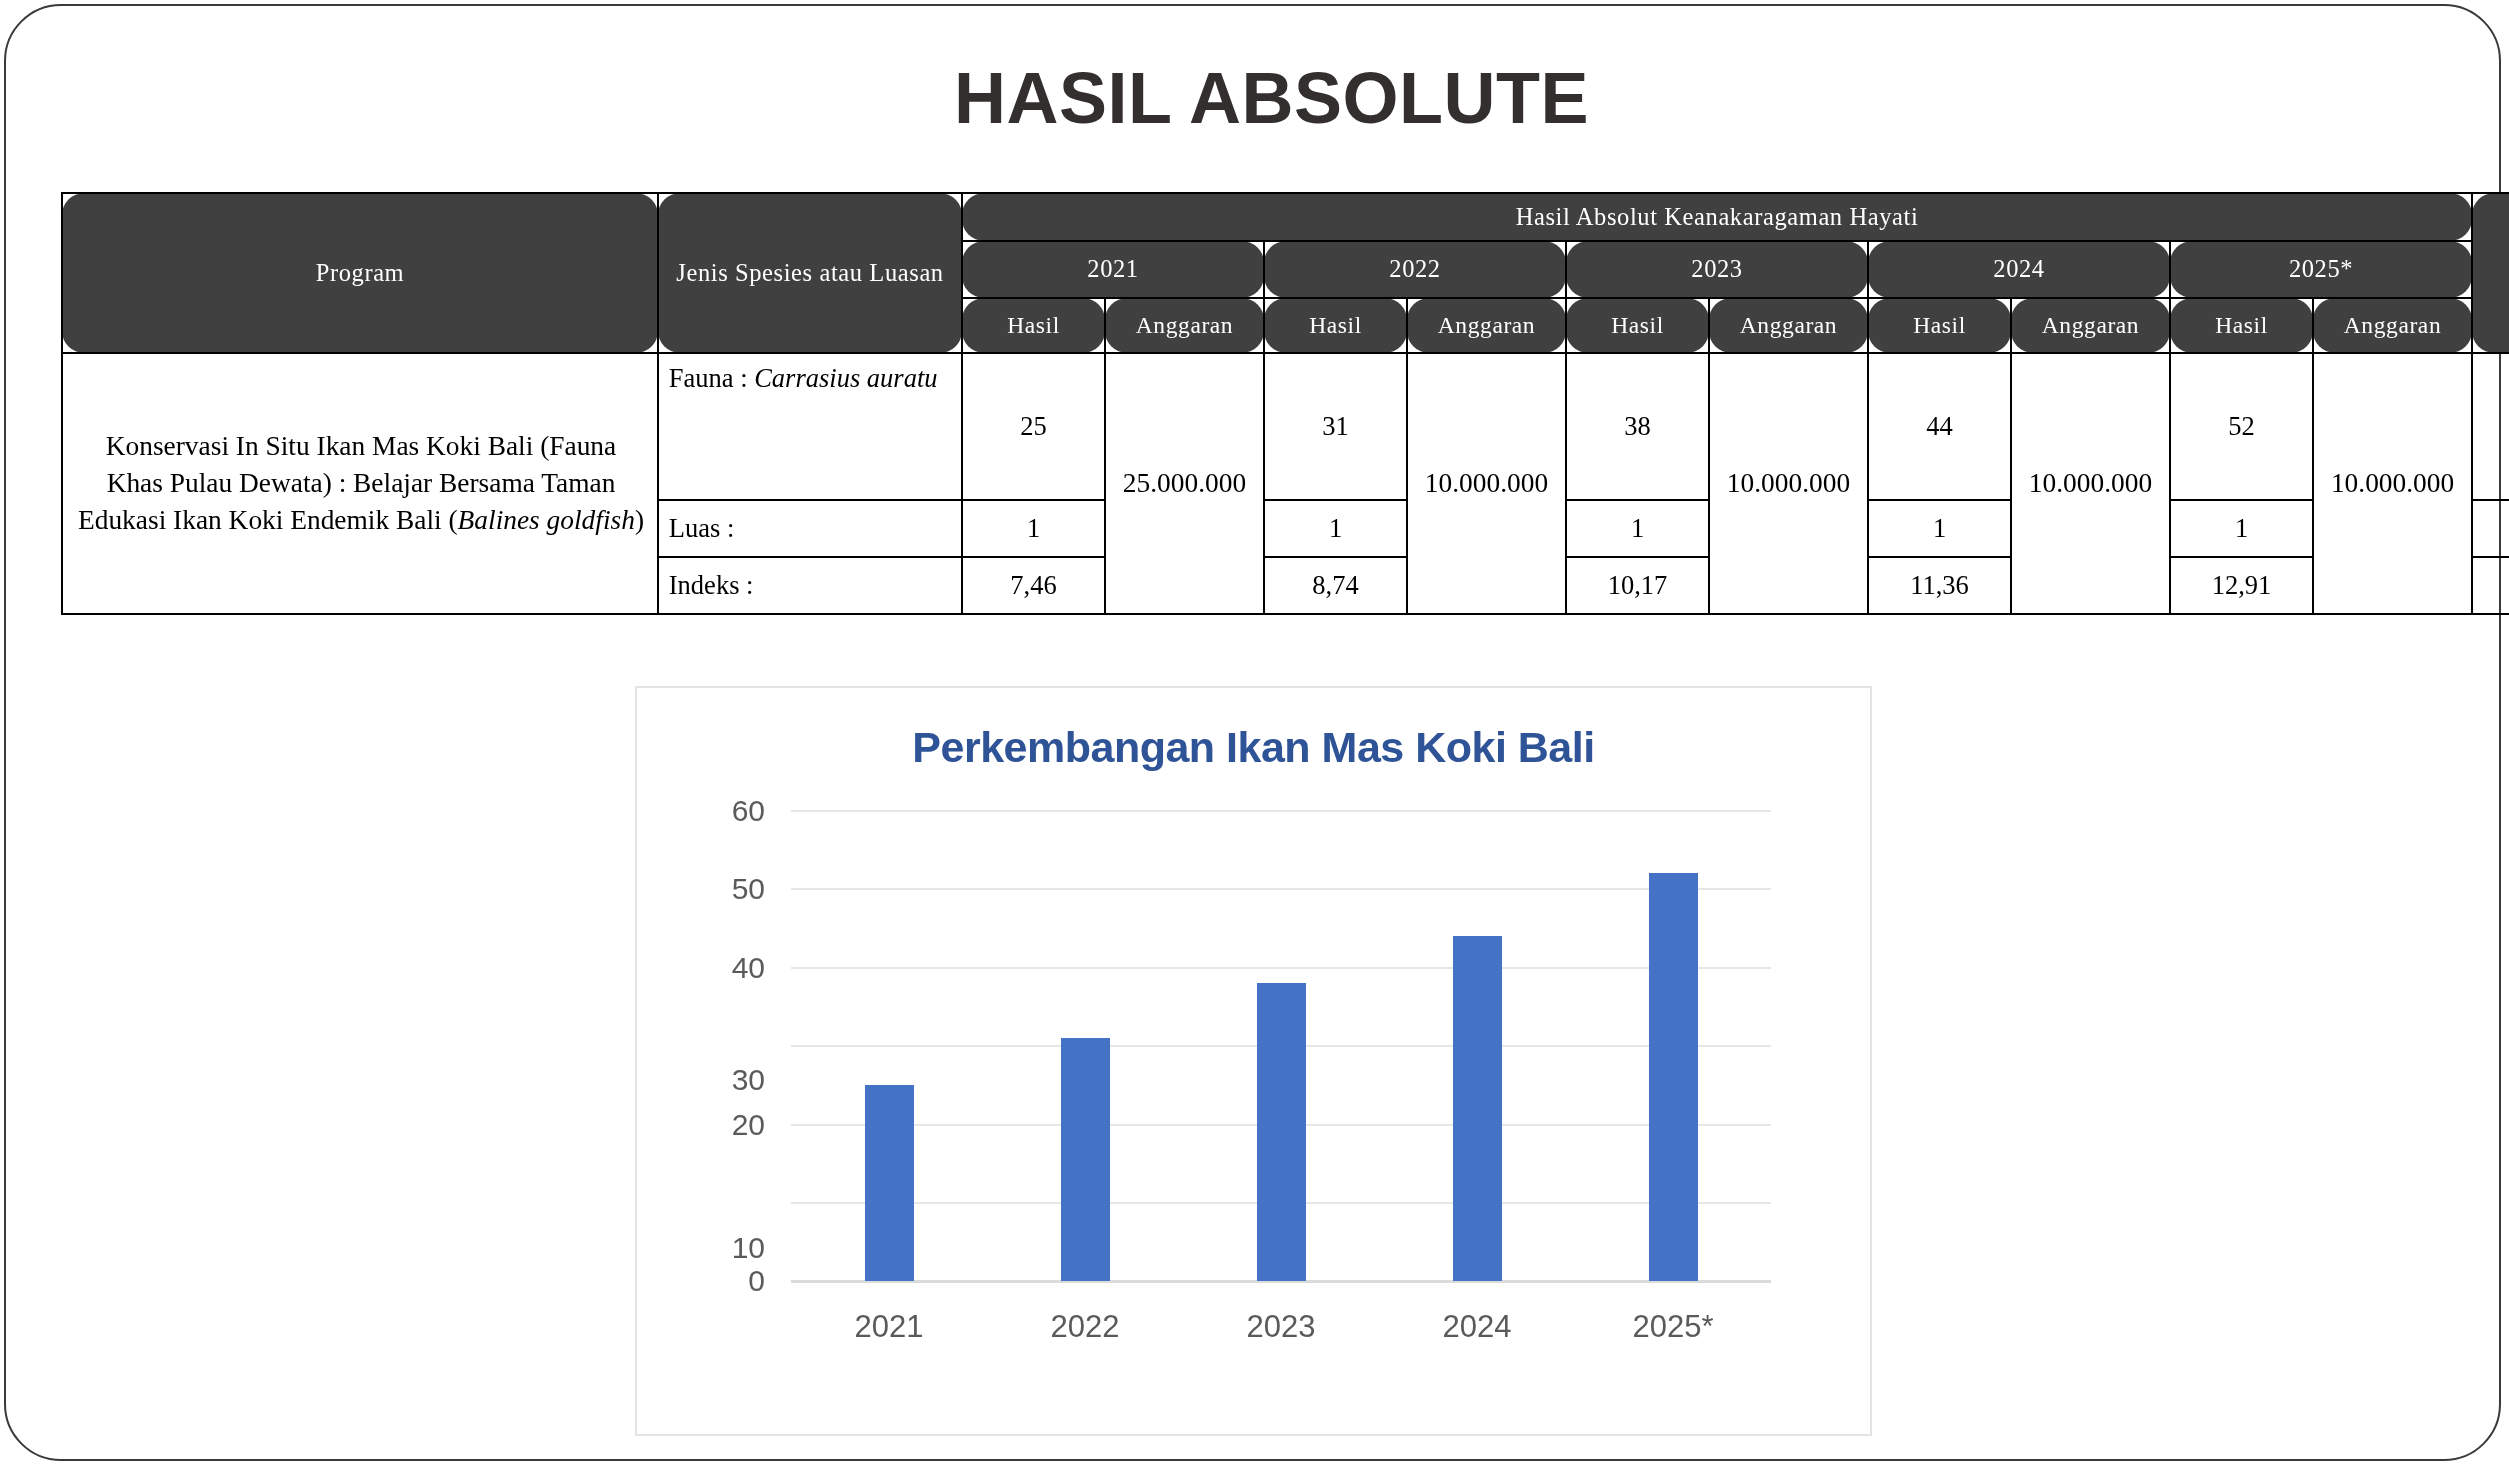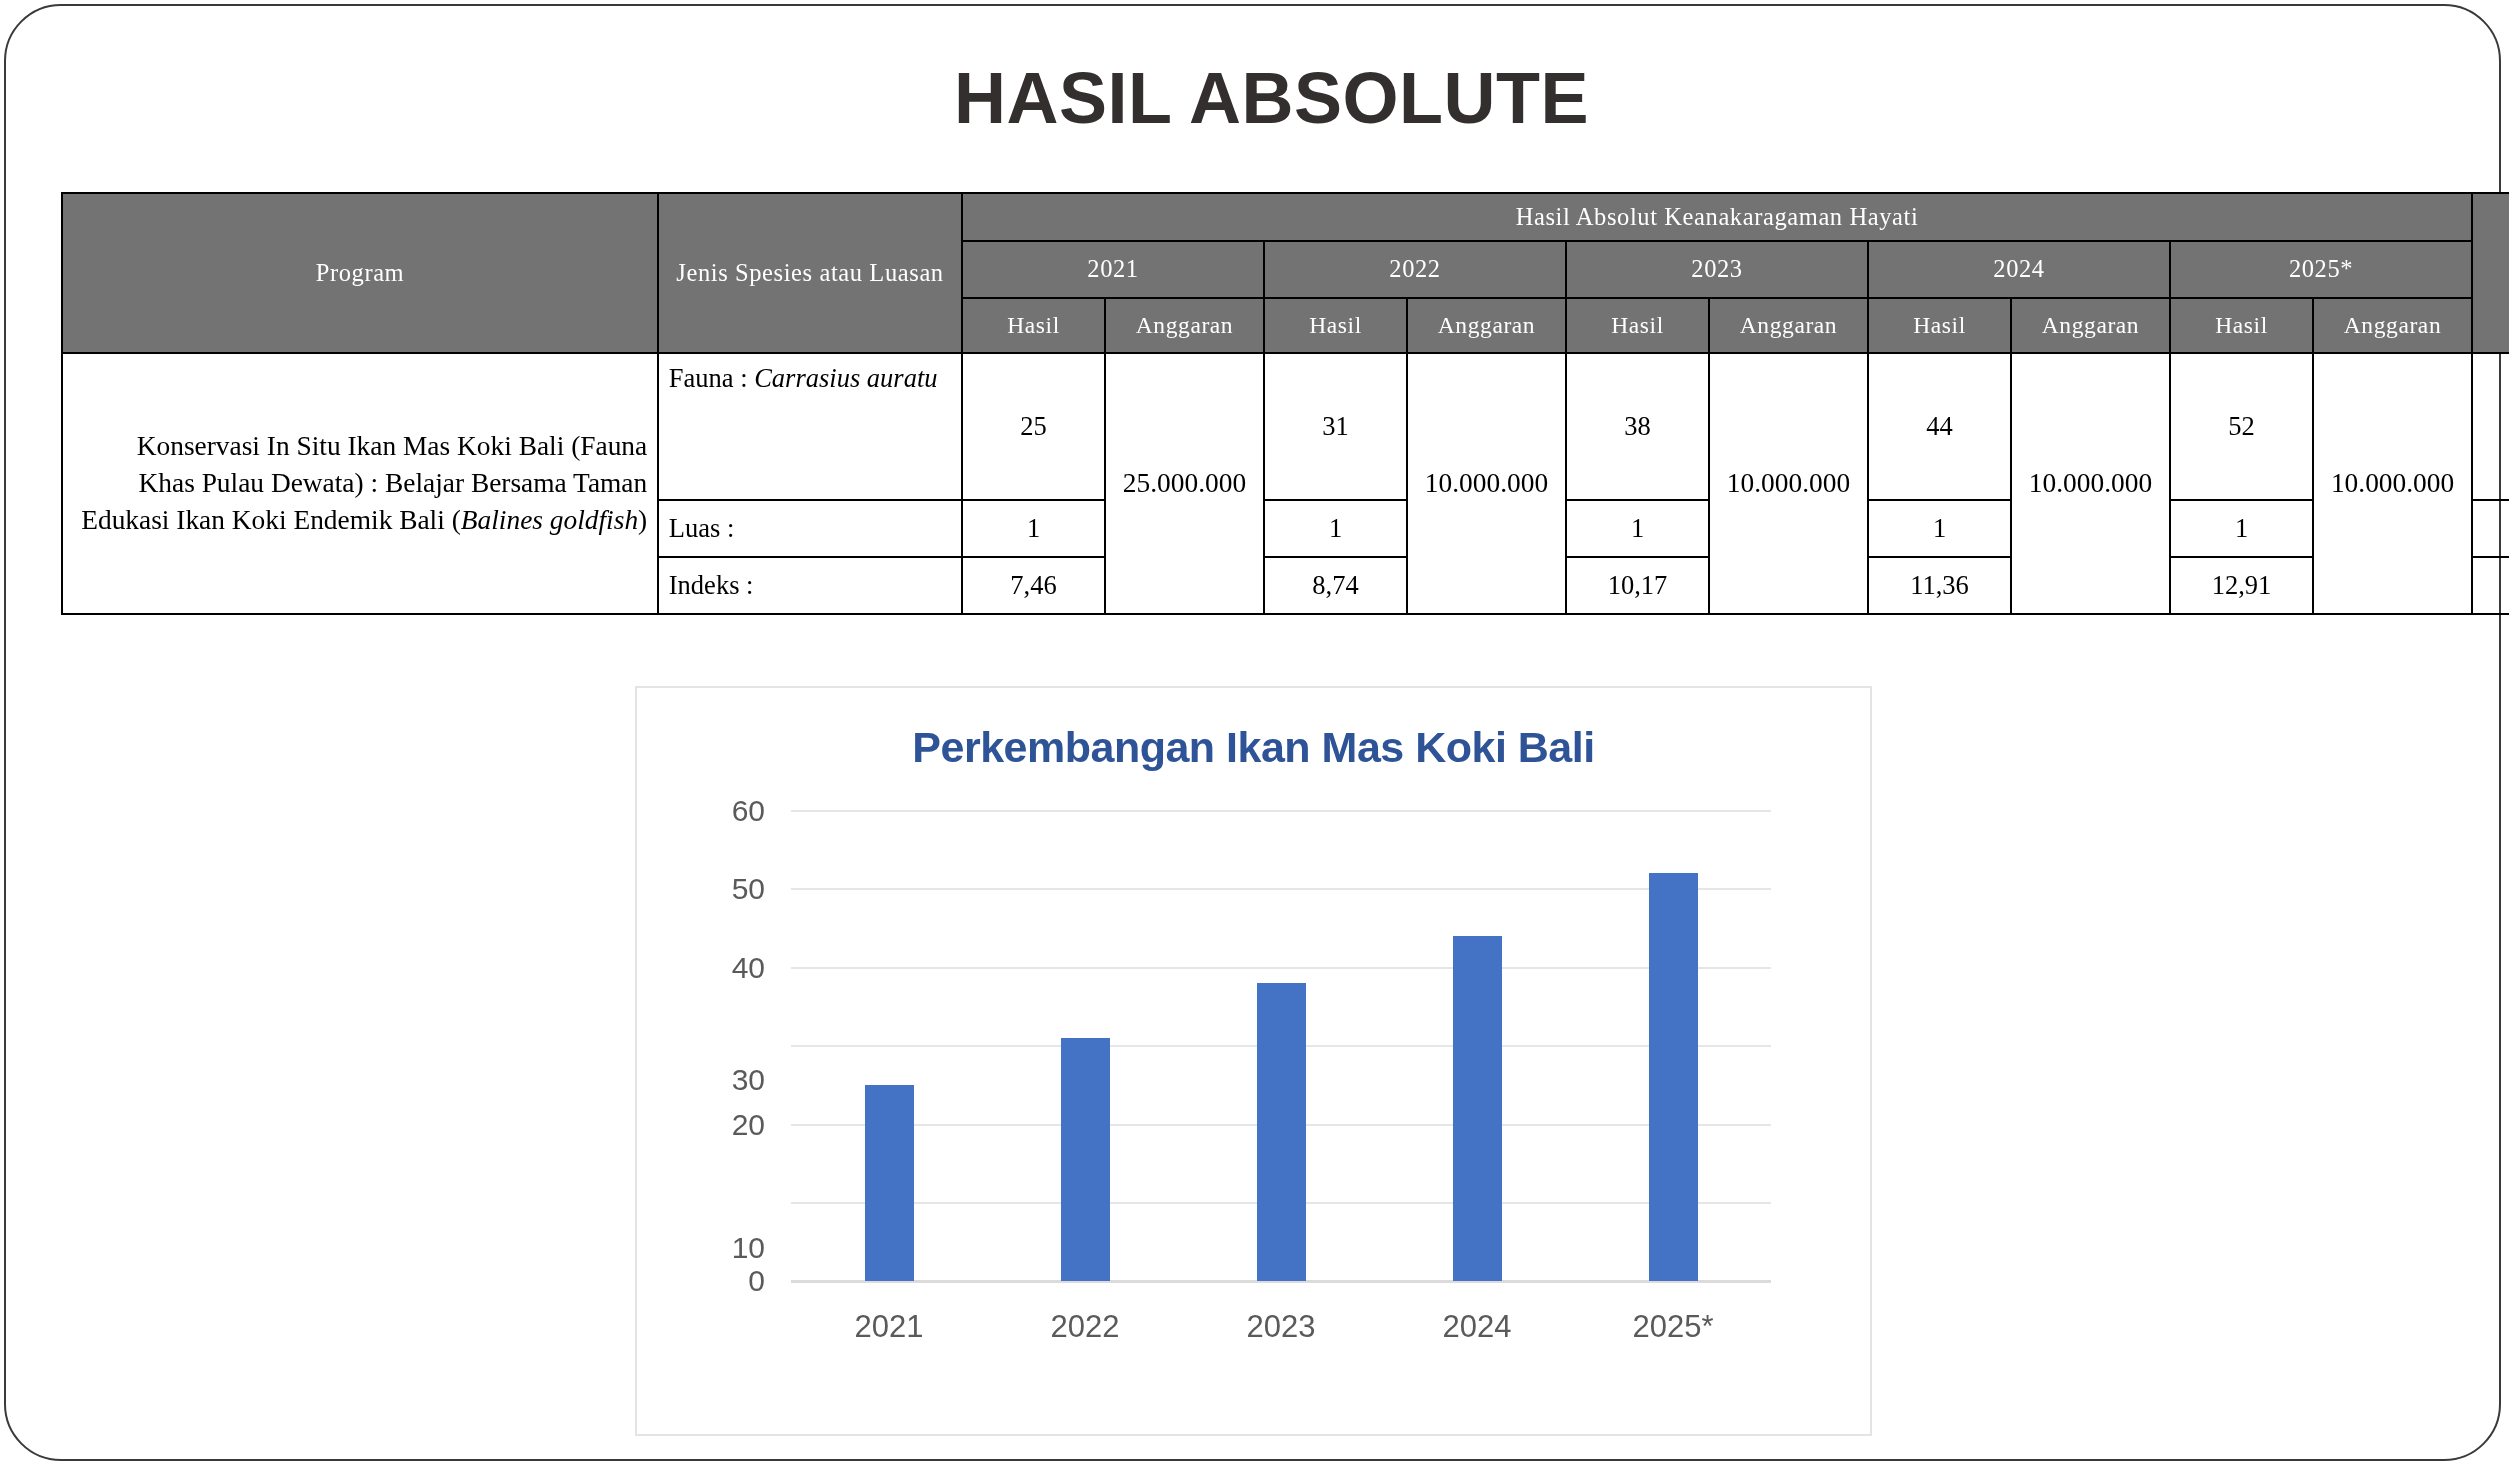--- a/index.html
+++ b/index.html
@@ -54,40 +54,41 @@
     table-layout: fixed;
     width: 2384px;
     font-family: "Liberation Serif", serif;
   }
   table.datatbl td, table.datatbl th {
     border: 2.9px solid #000000;
     padding: 12px;
     font-weight: normal;
   }
   .hdr {
-    background: #737373;
+    background: #404040;
     color: #ffffff;
     font-weight: bold;
     text-align: center;
     font-size: 24.5px;
     letter-spacing: 0.6px;
     line-height: 1.25;
     padding: 3.9px 5.9px;
+    border-radius: 22px;
   }
   .hdr.small { font-size: 23.5px; }
   .hdr.grand { font-size: 24.5px; padding: 7.8px 5.9px; }
 
   .cell {
     text-align: center;
     font-size: 26.5px;
     color: #000000;
     vertical-align: middle;
   }
   .cell.lefted {
-    text-align: right;
+    text-align: center;
     padding: 5.9px 9.8px 5.9px 11.8px;
     font-size: 27.4px;
     line-height: 1.36;
   }
   .cell.species {
     text-align: left;
     padding: 5.9px 7.8px 5.9px 9.8px;
     font-size: 26.5px;
     line-height: 1.38;
     vertical-align: top;

